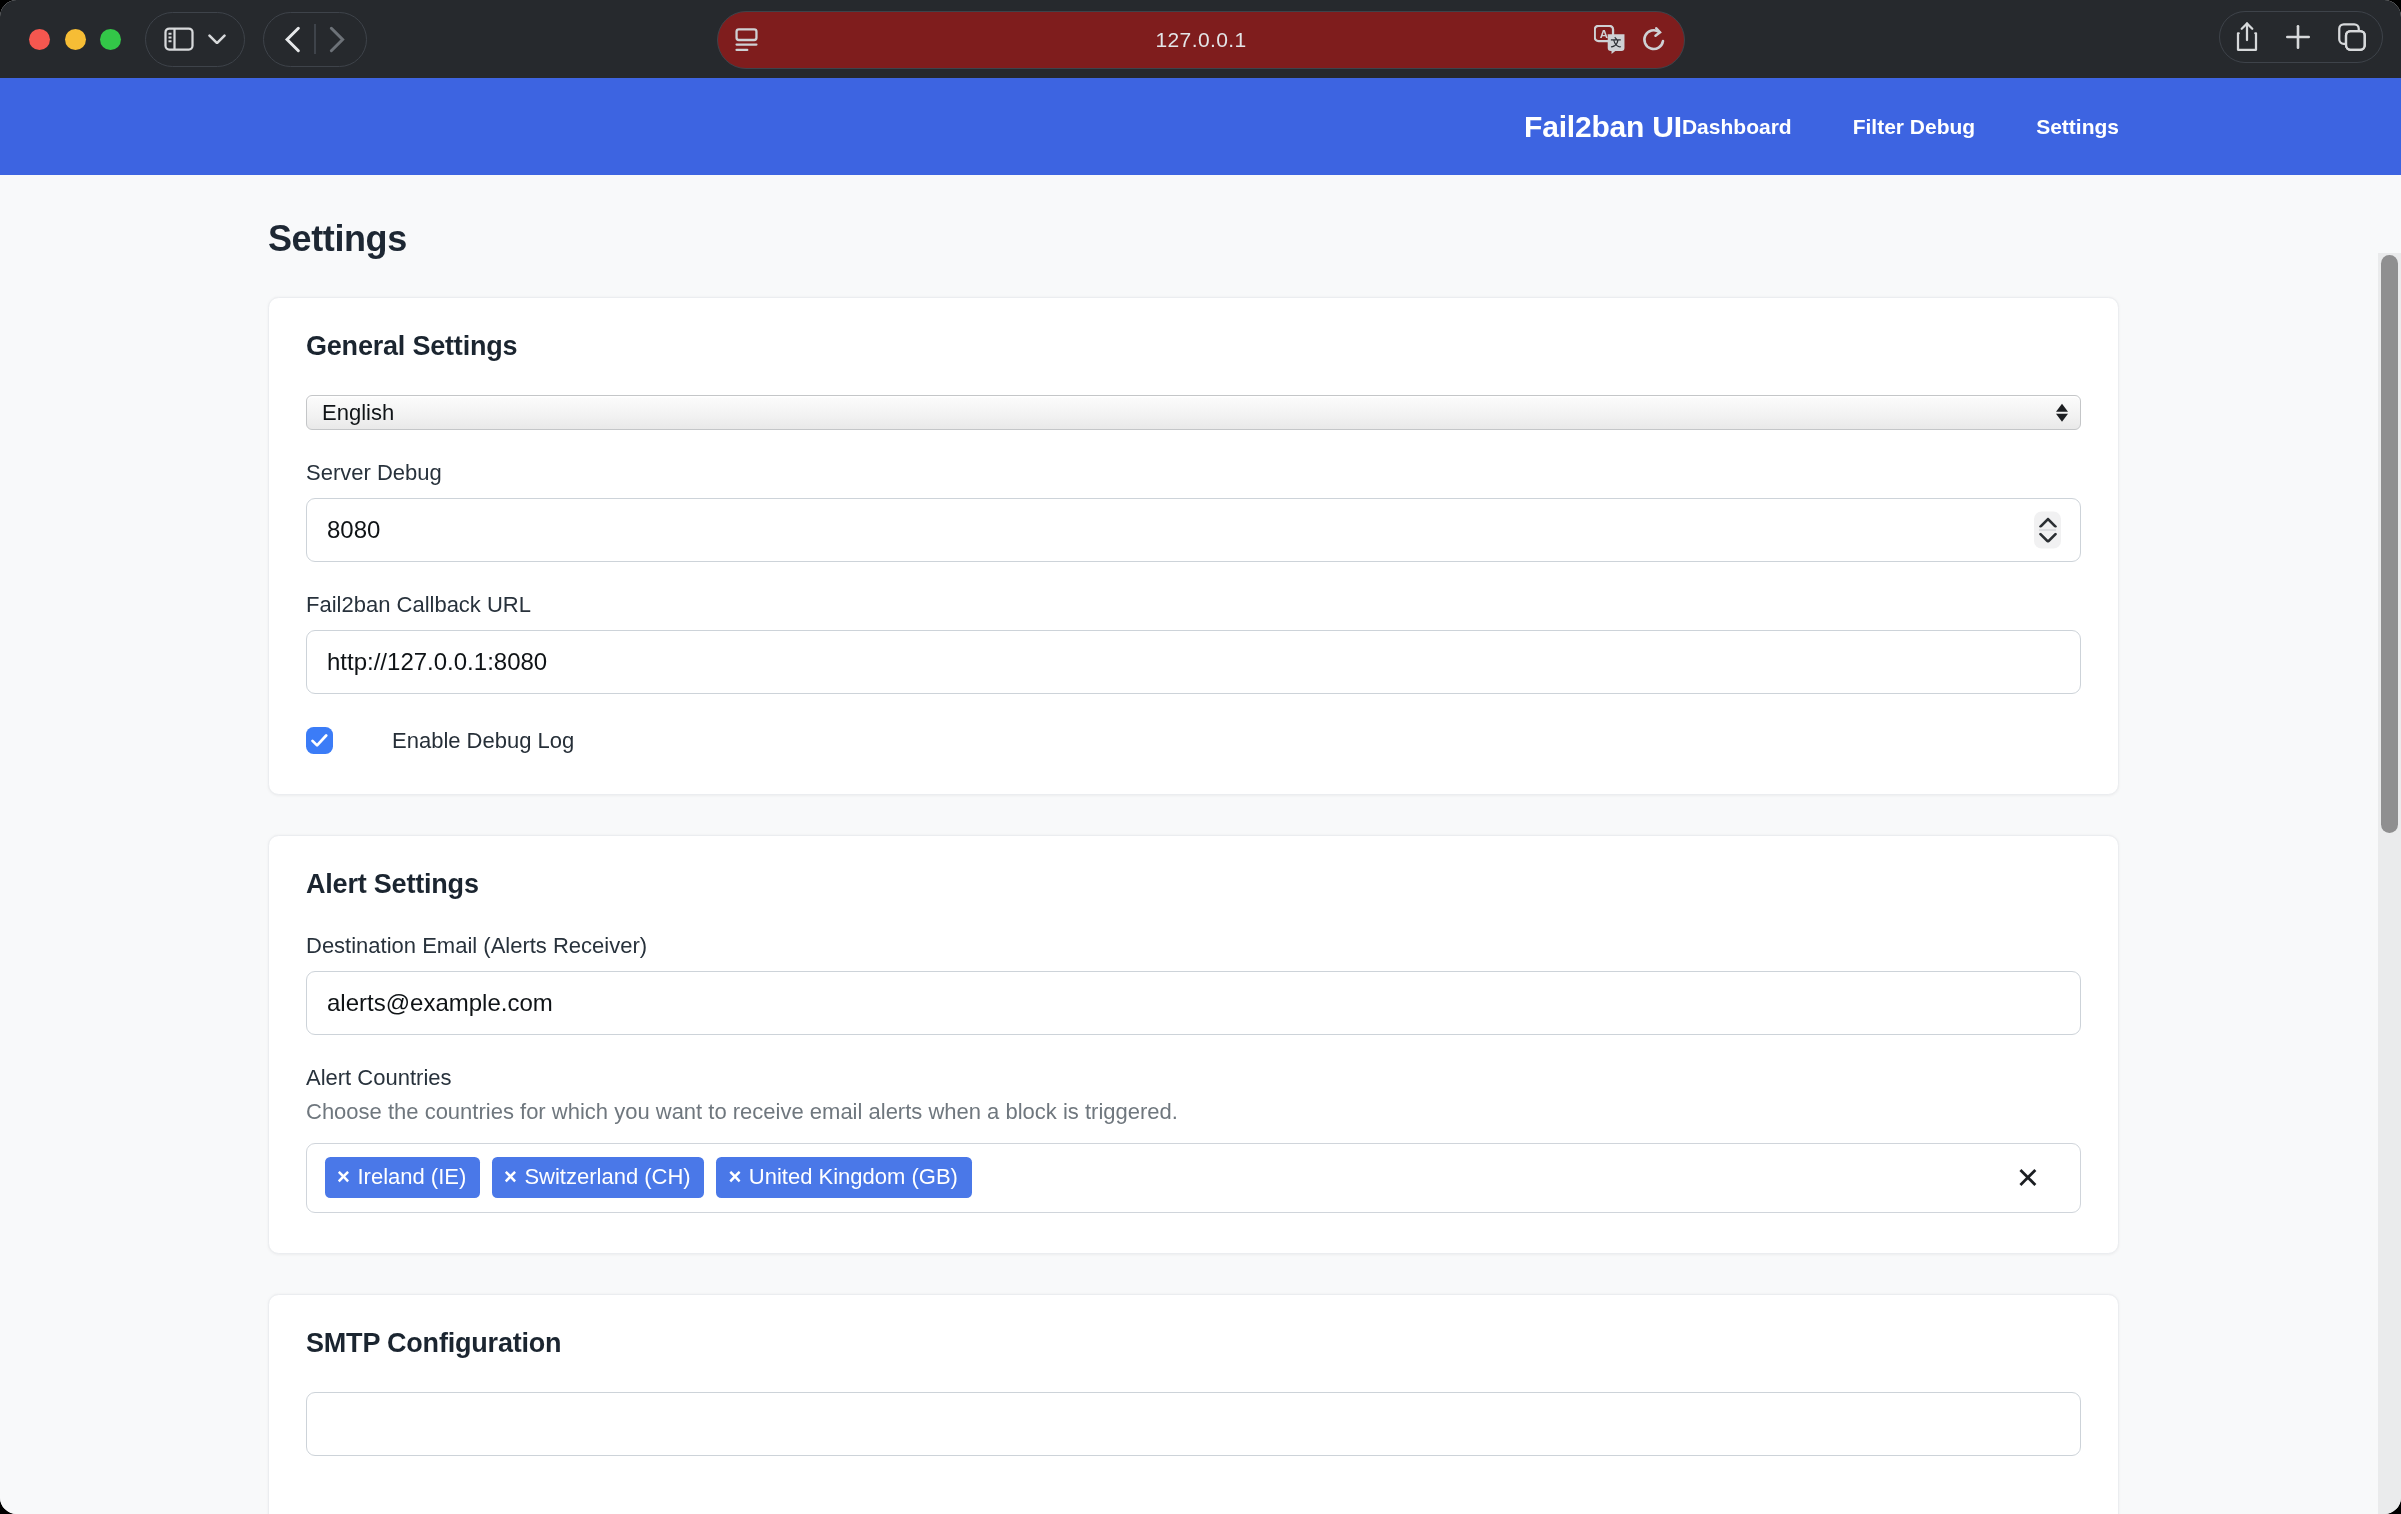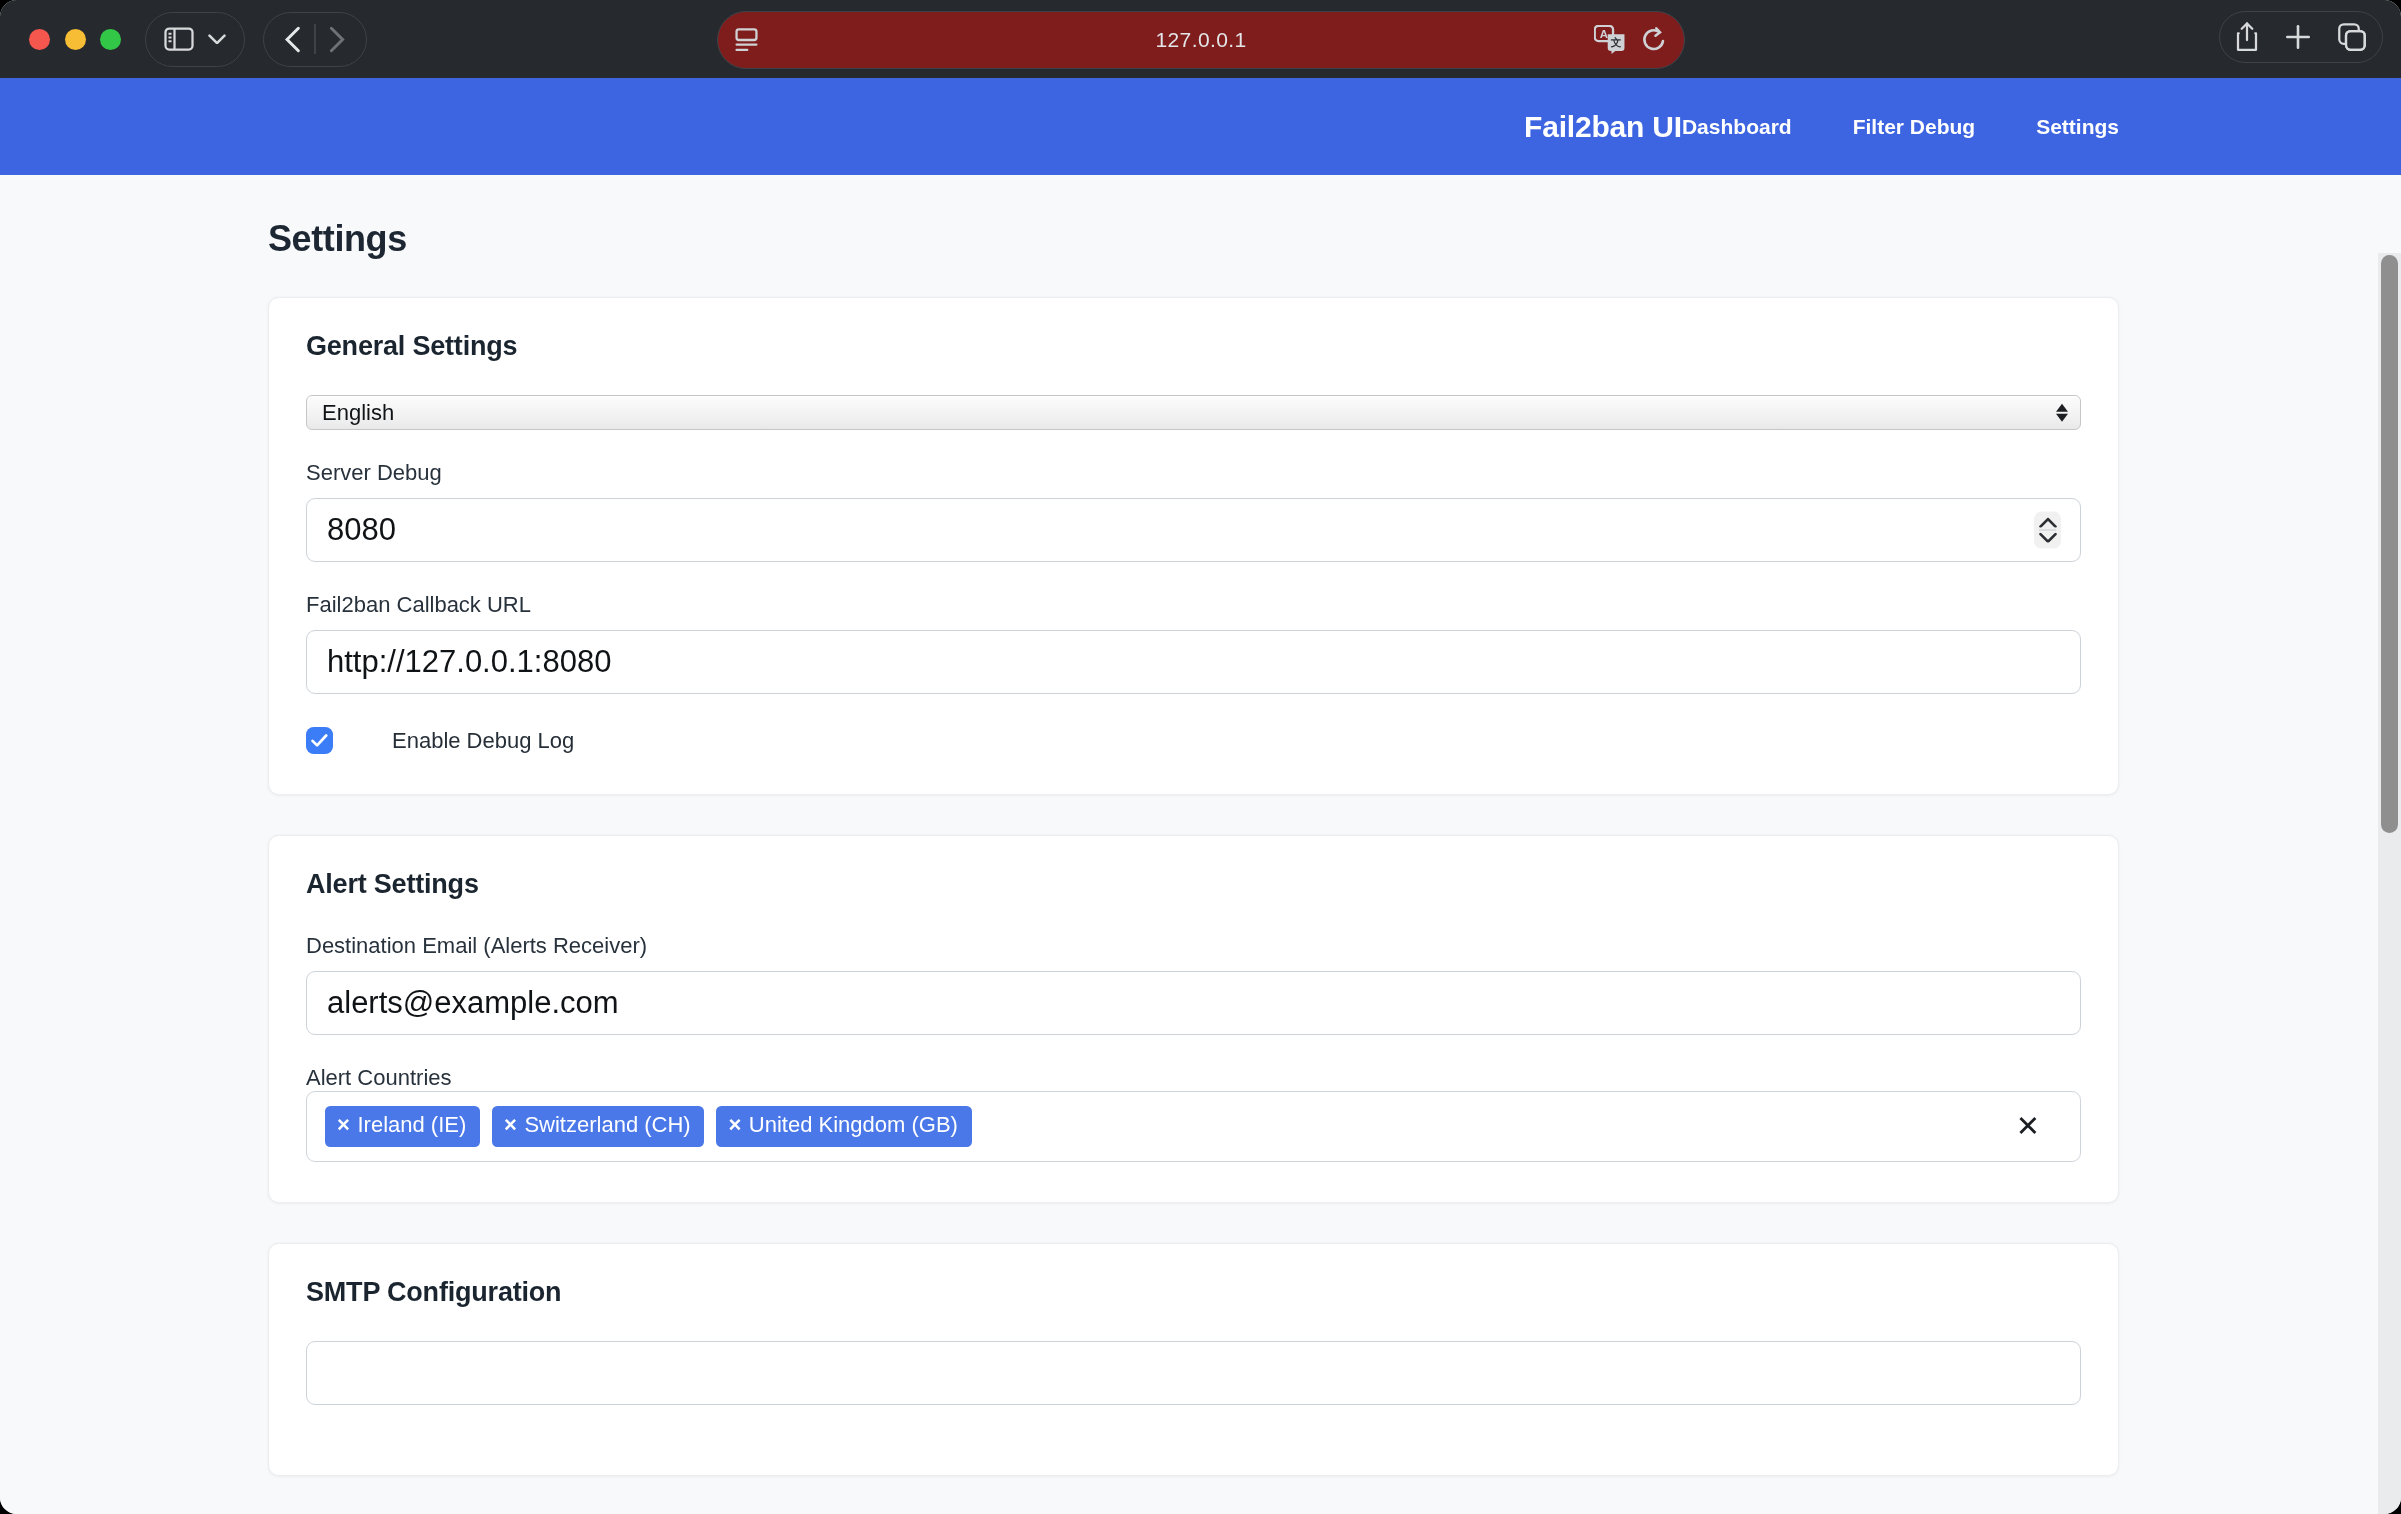--- a/index.html
+++ b/index.html
@@ -52,21 +52,21 @@
   .card { background:#fff; border:0.8px solid #ebedf0; border-radius:10.7px;
     box-shadow:0 0.8px 3px rgba(0,0,0,.05); padding:33px 37px 40px 37px; margin-top:37px; }
   .card + .card { margin-top:40px; }
   .card h2 { font-size:27px; font-weight:600; color:#1b2530; letter-spacing:-0.2px; margin-bottom:33px; }
 
   .field-label { display:block; font-size:22px; font-weight:500; color:#28323c;
     line-height:26px; margin-bottom:12px; }
   .help-text { font-size:22px; color:#6f777e; line-height:26px; margin:7.6px 0 18px 0; }
 
   .text-input { width:100%; height:64px; border:1.5px solid #cdd3d9; border-radius:9px;
-    font-size:31px; color:#0f1316; padding:0 20px; background:#fff; outline:none;
+    font-size:24px; color:#0f1316; padding:0 20px; background:#fff; outline:none;
     font-family:inherit; margin-bottom:30px; }
 
   .num-wrap { position:relative; margin-bottom:30px; }
   .num-wrap .text-input { margin-bottom:0; }
   .stepper { position:absolute; right:20px; top:50%; transform:translateY(-50%);
     width:27px; height:37px; background:#f1f1f2; border-radius:7.6px;
     display:flex; flex-direction:column; align-items:center; justify-content:center; gap:1.5px; color:#2b2f33; }
   .stepper .sep { width:16.7px; height:1.5px; background:#c9cccf; }
 
   .select { position:relative; height:35px; border:1.5px solid #c4c6c8; border-radius:6px;
@@ -249,20 +249,21 @@
         </div>
       </div>
 
       <div class="card">
         <h2>Alert Settings</h2>
 
         <label class="field-label">Destination Email (Alerts Receiver)</label>
         <input class="text-input" type="text" value="alerts@example.com" style="">
 
         <label class="field-label" style="margin-bottom:0">Alert Countries</label>
+        <div class="help-text">Choose the countries for which you want to receive email alerts when a block is triggered.</div>
 
         <div class="tags-box">
           <span class="country-tag"><span class="tag-x">×</span>Ireland (IE)</span>
             <span class="country-tag"><span class="tag-x">×</span>Switzerland (CH)</span>
             <span class="country-tag"><span class="tag-x">×</span>United Kingdom (GB)</span>
             <span class="clear-x">✕</span>
         </div>
       </div>
 
       <div class="card">

